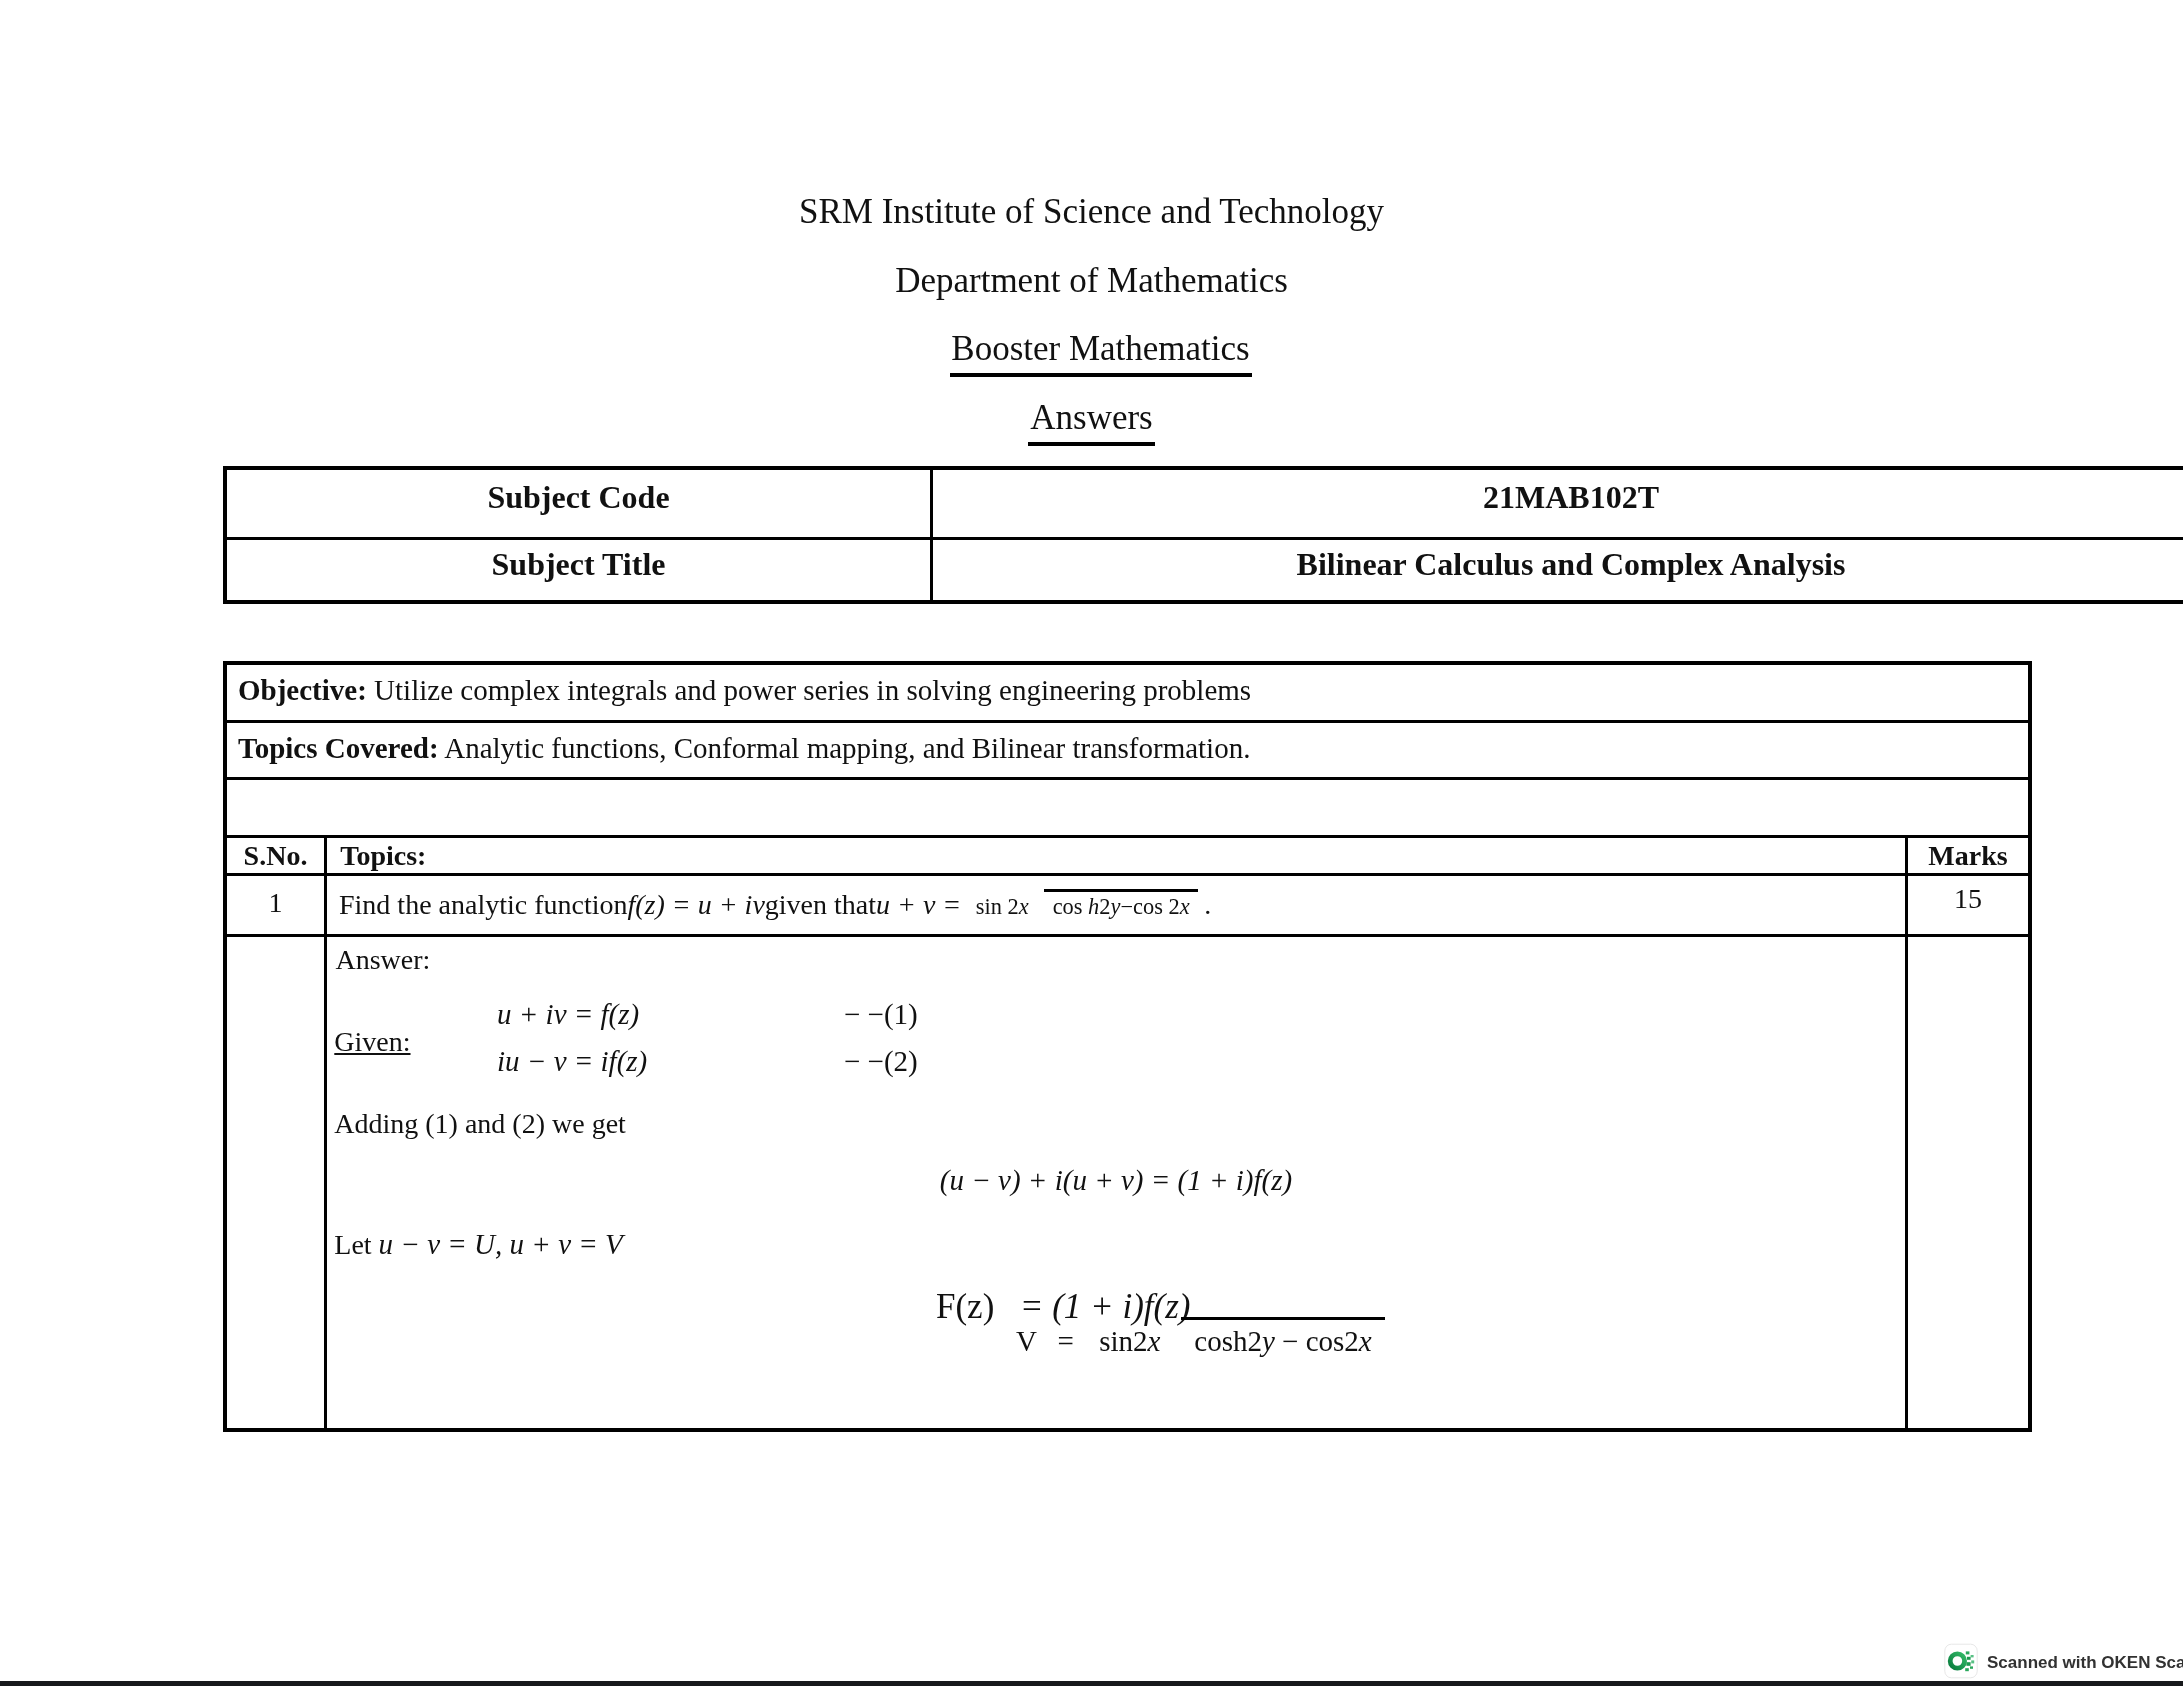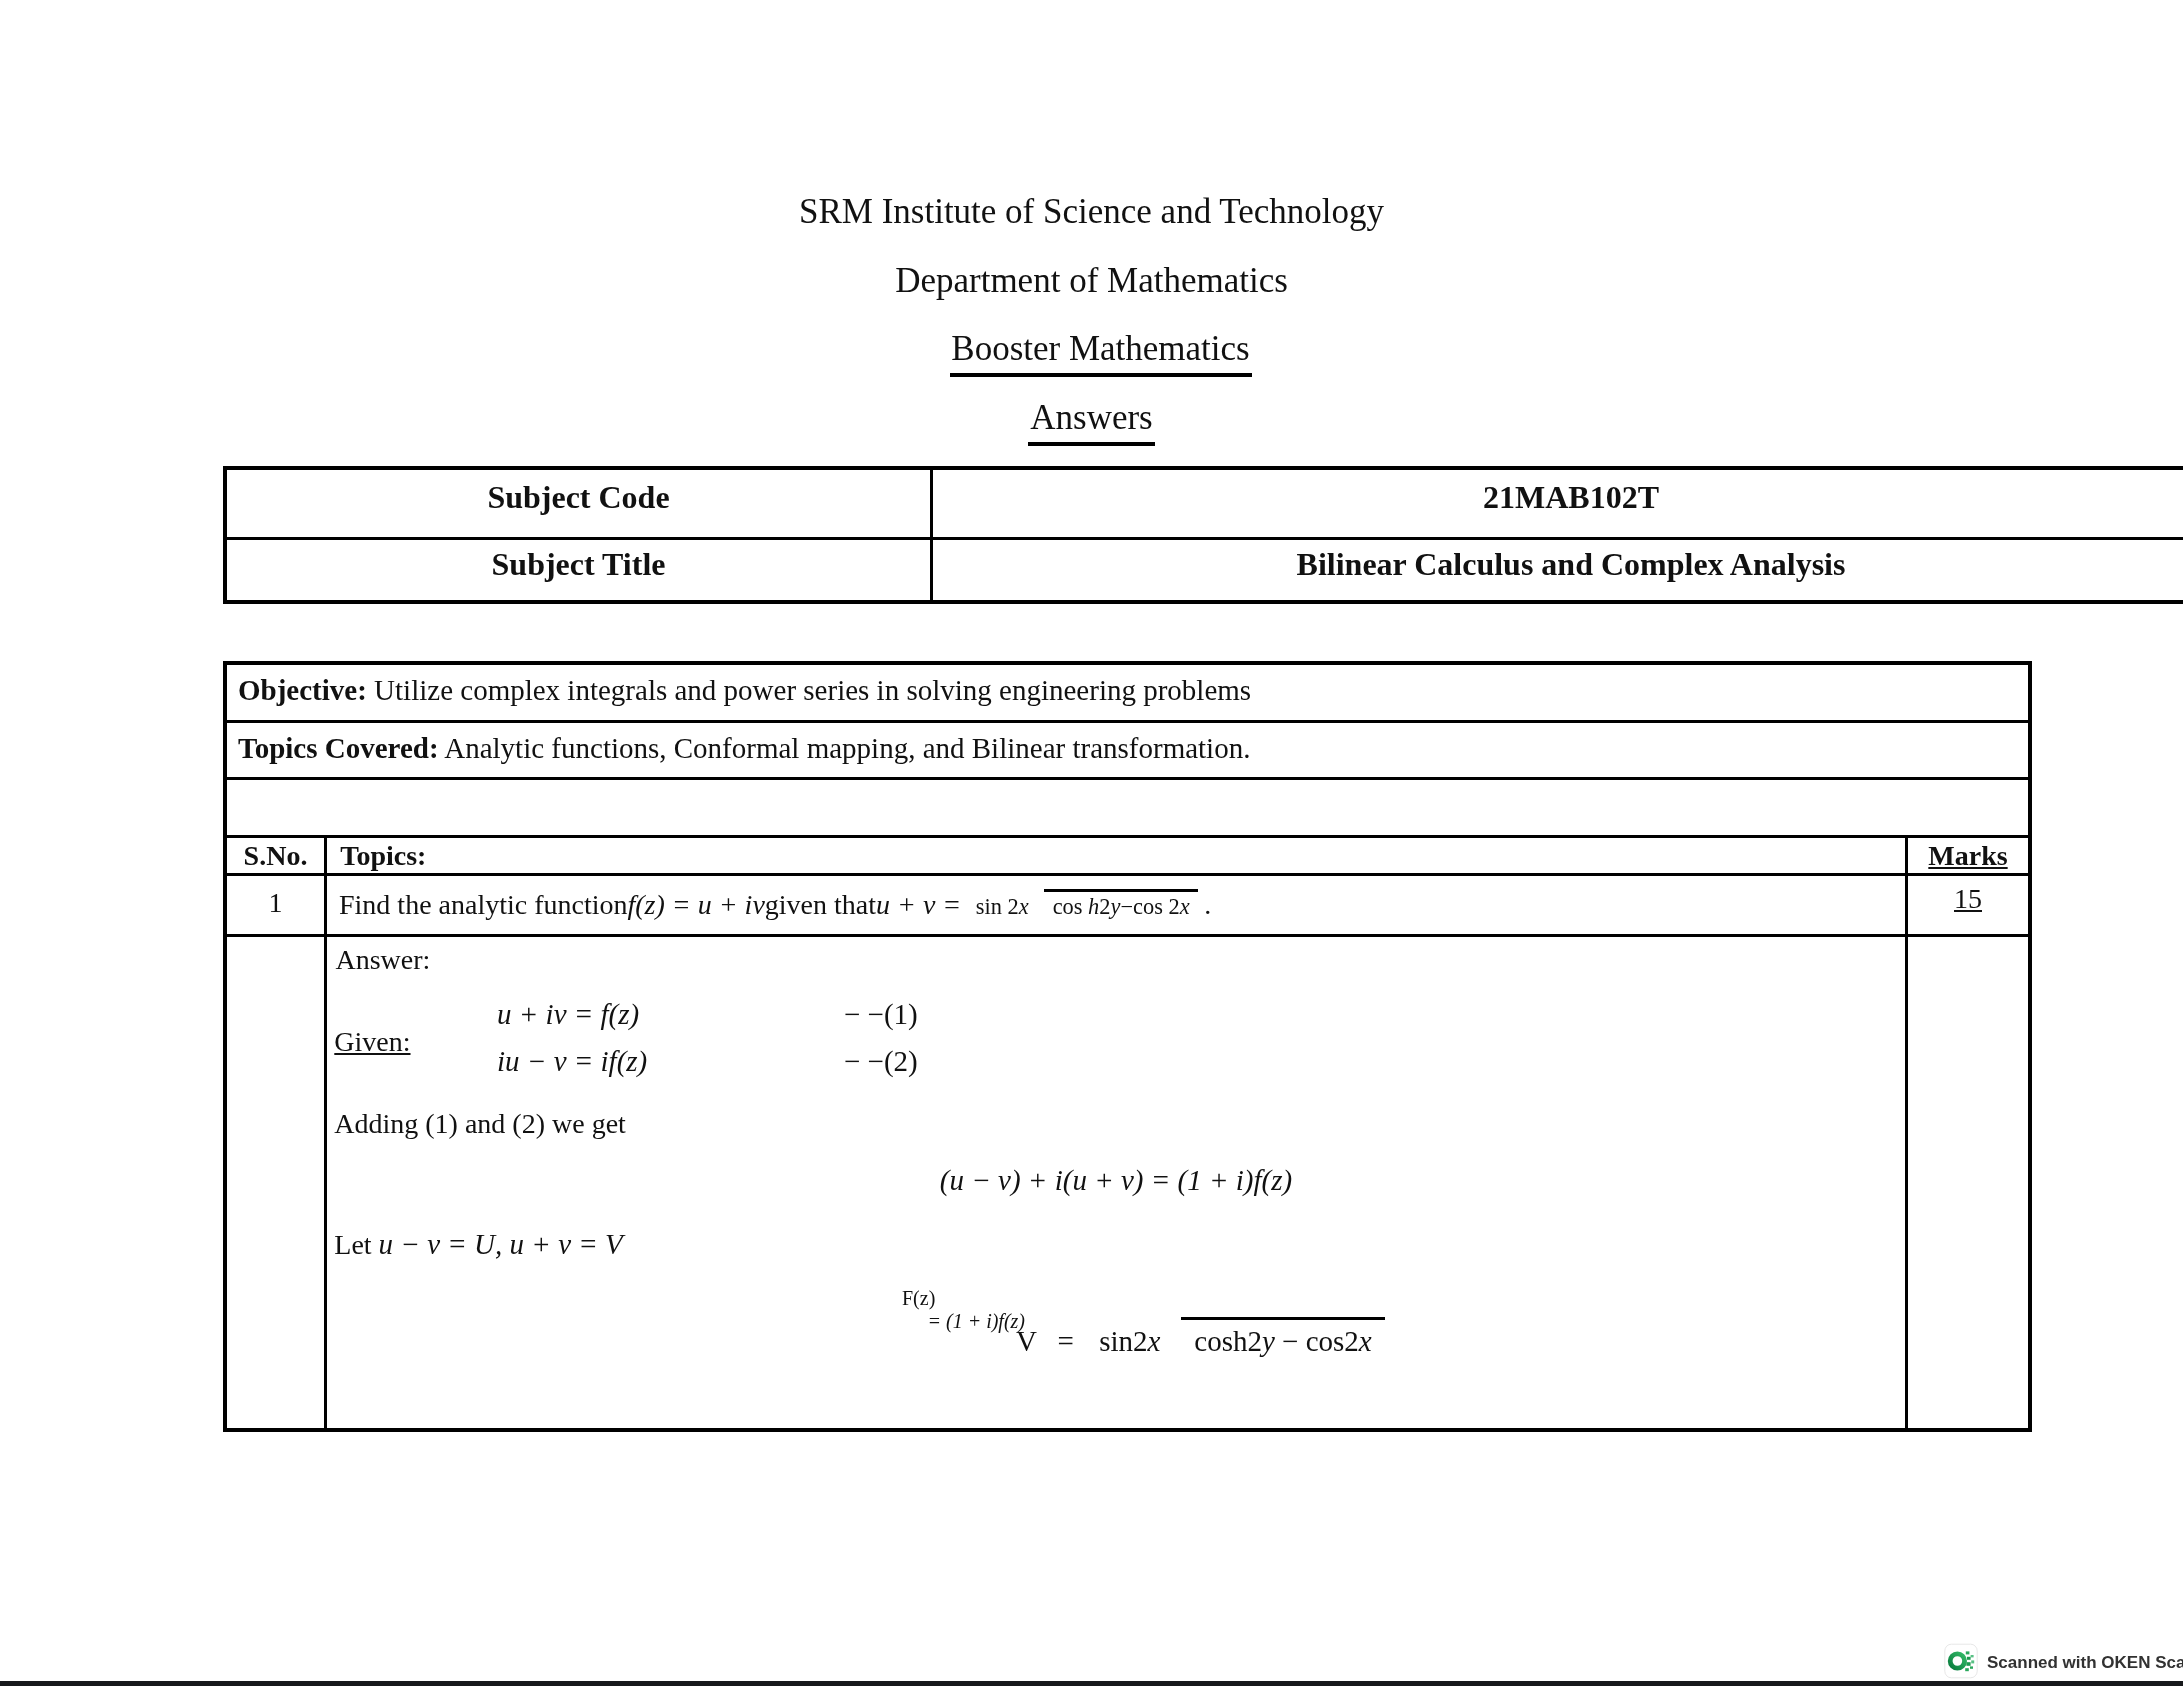--- a/index.html
+++ b/index.html
@@ -34,21 +34,21 @@
   .t2row{width:100%;}
   .bt{border-top:3.6px solid var(--border);}
   .r-obj{height:55px;padding:9px 0 0 11px;font-size:29px;}
   .r-top{height:57px;padding:9px 8px 0 11px;font-size:29px;}
   .r-spacer{height:58px;}
   .blab{font-weight:bold;}
   .r-head{height:38px;display:flex;font-weight:bold;font-size:28px;}
   .r-q{height:61px;display:flex;}
   .r-ans{height:494px;display:flex;}
   .csno{width:100px;border-right:3px solid var(--border);text-align:center;}
-  .cmarks{width:123px;border-left:3px solid var(--border);text-align:center;text-decoration:underline;}
+  .cmarks{width:123px;border-left:3px solid var(--border);text-align:center;}
   .cmid{flex:1;}
   .r-head .csno,.r-head .cmarks{padding-top:2.4px;}
   .r-head .cmid{padding:2.4px 0 0 13.3px;}
   .r-q .csno{padding-top:11px;font-size:28px;}
   .r-q .cmarks{padding-top:7.3px;font-size:28px;}
   .r-q .cmid{display:flex;align-items:center;padding-left:12px;font-size:28px;}
   .m{font-style:italic;}
   .frac{display:inline-block;text-align:center;vertical-align:middle;margin:0 6px;}
   .frac .num{font-size:22.4px;padding:0 8.5px 2.4px 8.5px;}
   .frac .den{font-size:22.4px;border-top:3px solid var(--border);padding:2.4px 8.5px 0 8.5px;}
@@ -61,21 +61,21 @@
   .a-label{left:8.5px;top:7.3px;}
   .a-given{left:7.3px;top:89px;text-decoration:underline;}
   .a-eq1{left:170px;top:61px;font-size:29px;}
   .a-eq2{left:170px;top:108px;font-size:29px;}
   .a-tag1{left:517px;top:61px;font-size:29px;}
   .a-tag2{left:517px;top:108px;font-size:29px;}
   .a-adding{left:7.3px;top:171px;}
   .a-combined{left:0;top:227px;width:100%;text-align:center;font-size:29px;}
   .a-let{left:7.3px;top:291px;}
   .a-let .m{font-size:29px;}
-  .a-fline{left:575px;top:350px;display:flex;font-size:20px;flex-direction:column;}
+  .a-fline{left:609px;top:350px;display:flex;font-size:35px;}
   .a-fline .rhs{margin-left:25.5px;}
   .a-vline{left:689px;top:388px;display:flex;align-items:center;font-size:29px;}
   .a-vline .veq{margin-left:20.6px;}
   .a-vline .vfrac{margin-left:12px;}
 
   
   .badge{position:absolute;left:1944px;top:1643px;width:34px;height:36px;}
   .caption{position:absolute;left:1987px;top:1653px;font-family:"Liberation Sans","DejaVu Sans",sans-serif;
            font-size:17px;font-weight:bold;color:var(--cap);white-space:nowrap;}
   .bottombar{position:absolute;left:0;bottom:0;width:100%;height:5.5px;background:var(--bar);}

